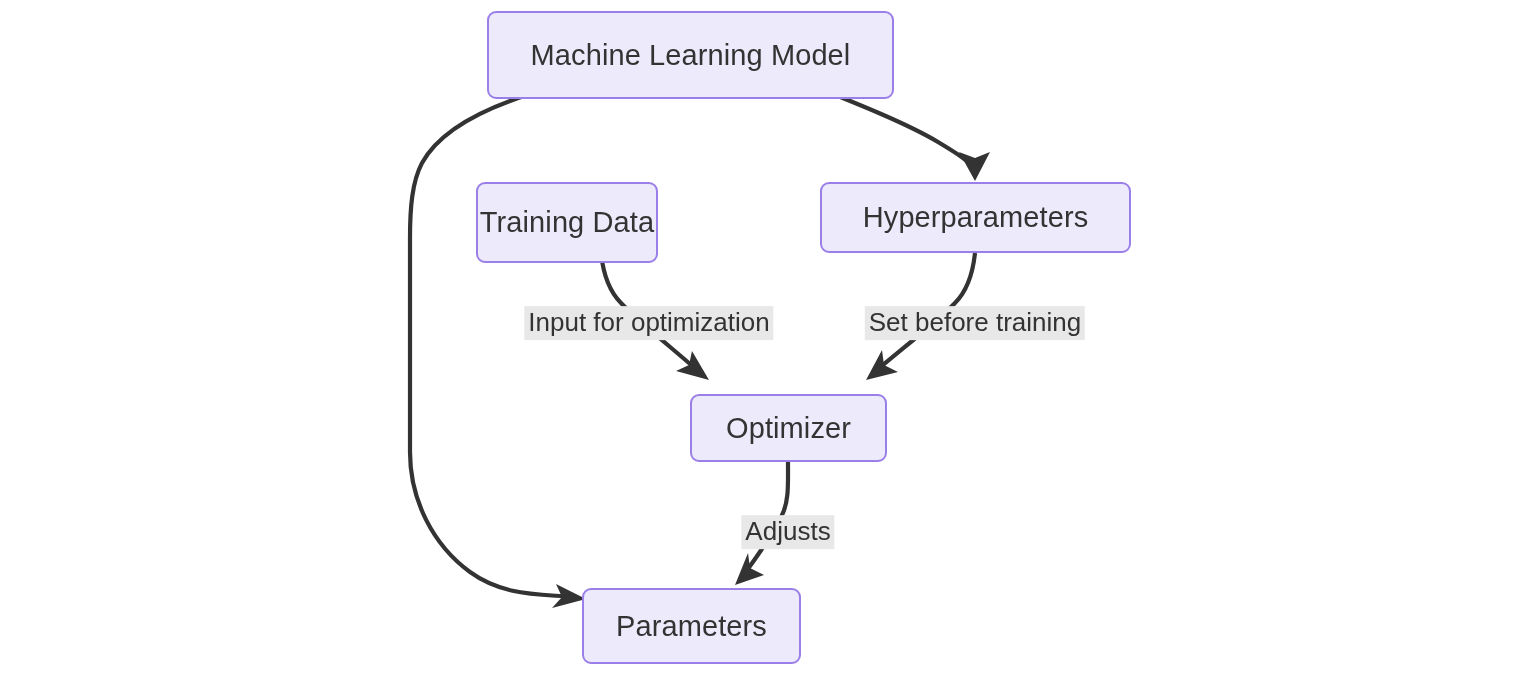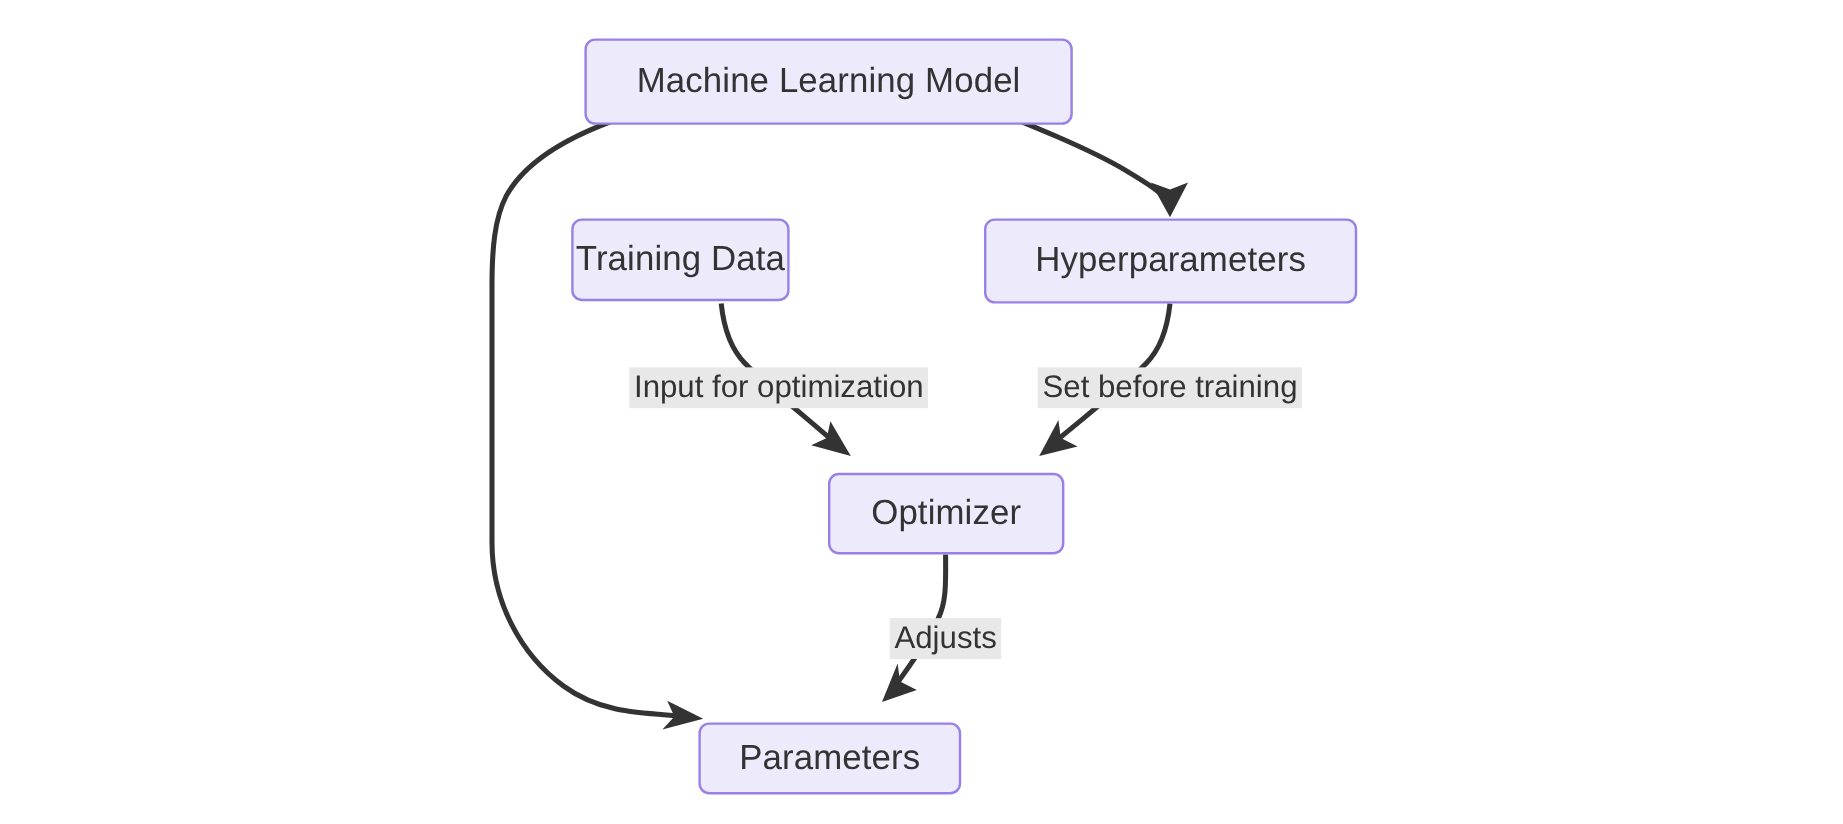--- a/index.html
+++ b/index.html
@@ -97,37 +97,37 @@
       <polygon class="arrow-head" points="866,380 882,350 884,365 898,372"></polygon>
     </g>
 
     <g>
       <path class="edge-path" d="M 788,462 C 788,484 789,501 782,515 C 775,531 761,551 745,573"></path>
       <polygon class="arrow-head" points="735,585 748,553 750,568 764,575"></polygon>
     </g>
 
   </svg>
 
-  <div class="node" style="left:487px; top:32px; width:407px; height:72px;">
+  <div class="node" style="left:487px; top:11px; width:407px; height:88px;">
     <span class="node-label">Machine Learning Model</span>
   </div>
 
-  <div class="node" style="left:476px; top:182px; width:182px; height:69px;">
+  <div class="node" style="left:476px; top:182px; width:182px; height:81px;">
     <span class="node-label">Training Data</span>
   </div>
 
   <div class="node" style="left:690px; top:394px; width:197px; height:68px;">
     <span class="node-label">Optimizer</span>
   </div>
 
   <div class="node" style="left:820px; top:182px; width:311px; height:71px;">
     <span class="node-label">Hyperparameters</span>
   </div>
 
-  <div class="node" style="left:582px; top:602px; width:219px; height:60px;text-align:right;">
+  <div class="node" style="left:582px; top:588px; width:219px; height:76px;text-align:right;">
     <span class="node-label">Parameters</span>
   </div>
 
   <div class="edge-label" style="left:601px; top:323px;margin-left:48px;">Input for optimization</div>
 
   <div class="edge-label" style="left:975px; top:323px;">Set before training</div>
 
   <div class="edge-label" style="left:788px; top:532px;text-align:right;">Adjusts</div>
 
 </div>

